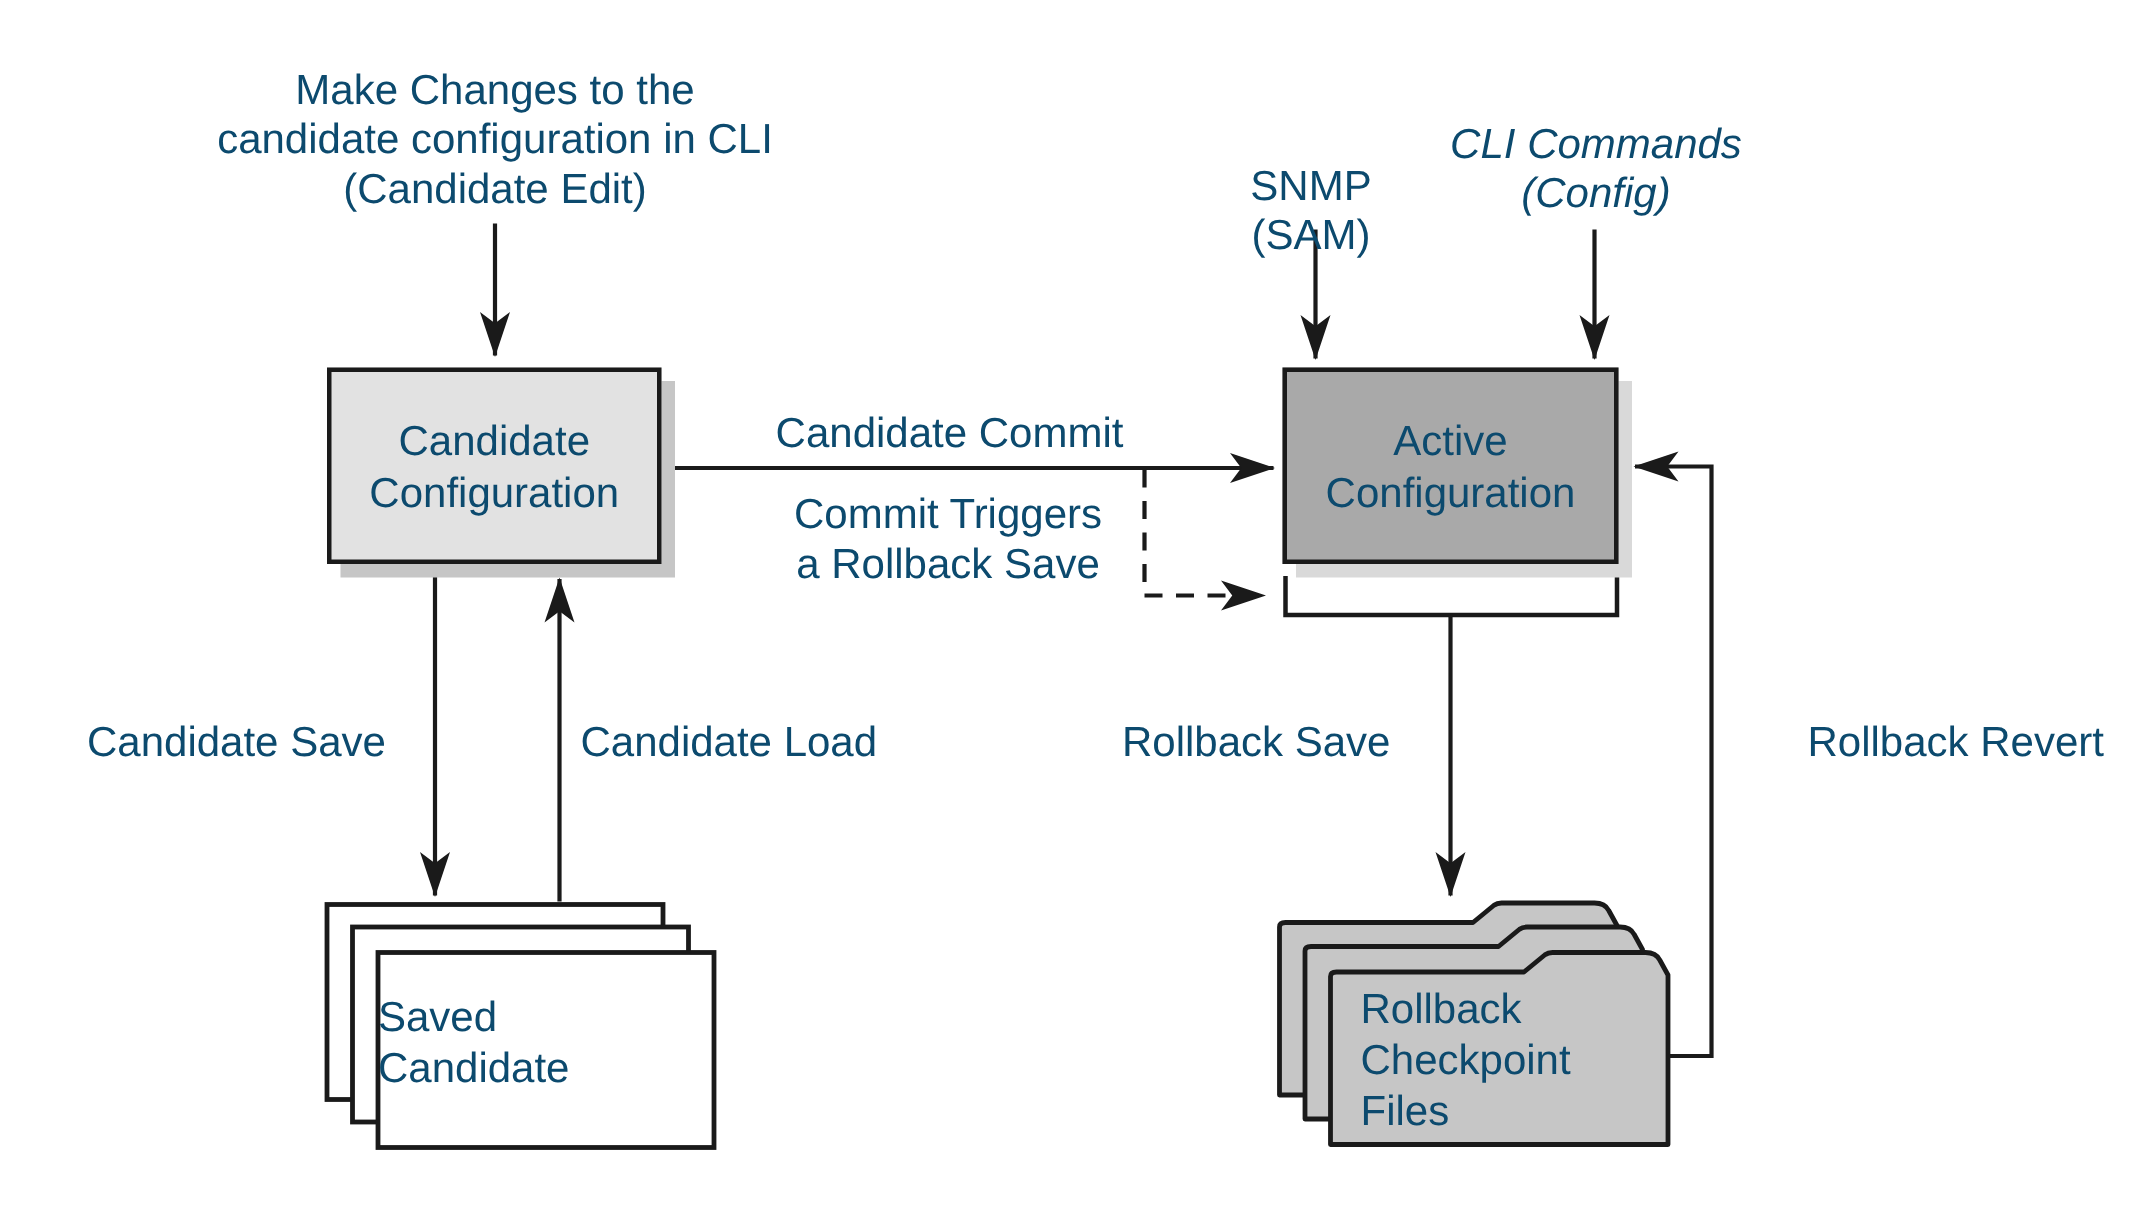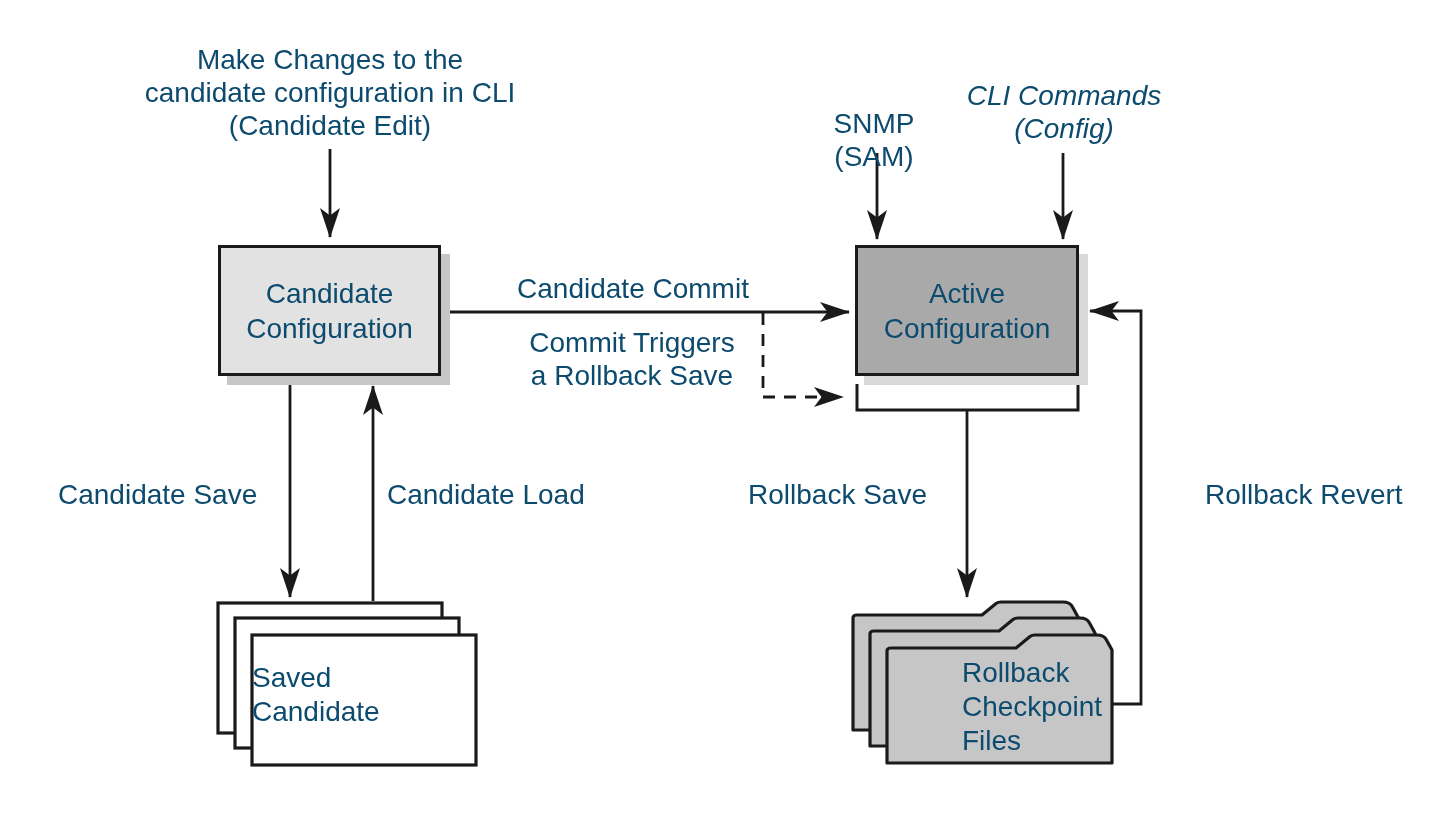--- a/index.html
+++ b/index.html
@@ -109,21 +109,21 @@
   </div>
   <div class="lbl left" style="left:58px;top:478px;width:230px;">Candidate Save</div>
   <div class="lbl left" style="left:387px;top:478px;width:230px;">Candidate Load</div>
   <div class="lbl left" style="left:748px;top:478px;width:210px;">Rollback Save</div>
   <div class="lbl left" style="left:1205px;top:478px;width:240px;">Rollback Revert</div>
 
   <div class="stack-label" style="left:252px;top:661px;width:224px;">
     <div>Saved</div>
     <div>Candidate</div>
   </div>
-  <div class="stack-label" style="left:930px;top:656px;width:225px;padding-left:32px;">
+  <div class="stack-label" style="left:875px;top:656px;width:225px;padding-left:32px;">
     <div>Rollback</div>
     <div>Checkpoint</div>
     <div>Files</div>
   </div>
 
   <div class="fig-num">36729</div>
 
 </div>
 
 </body></html>

